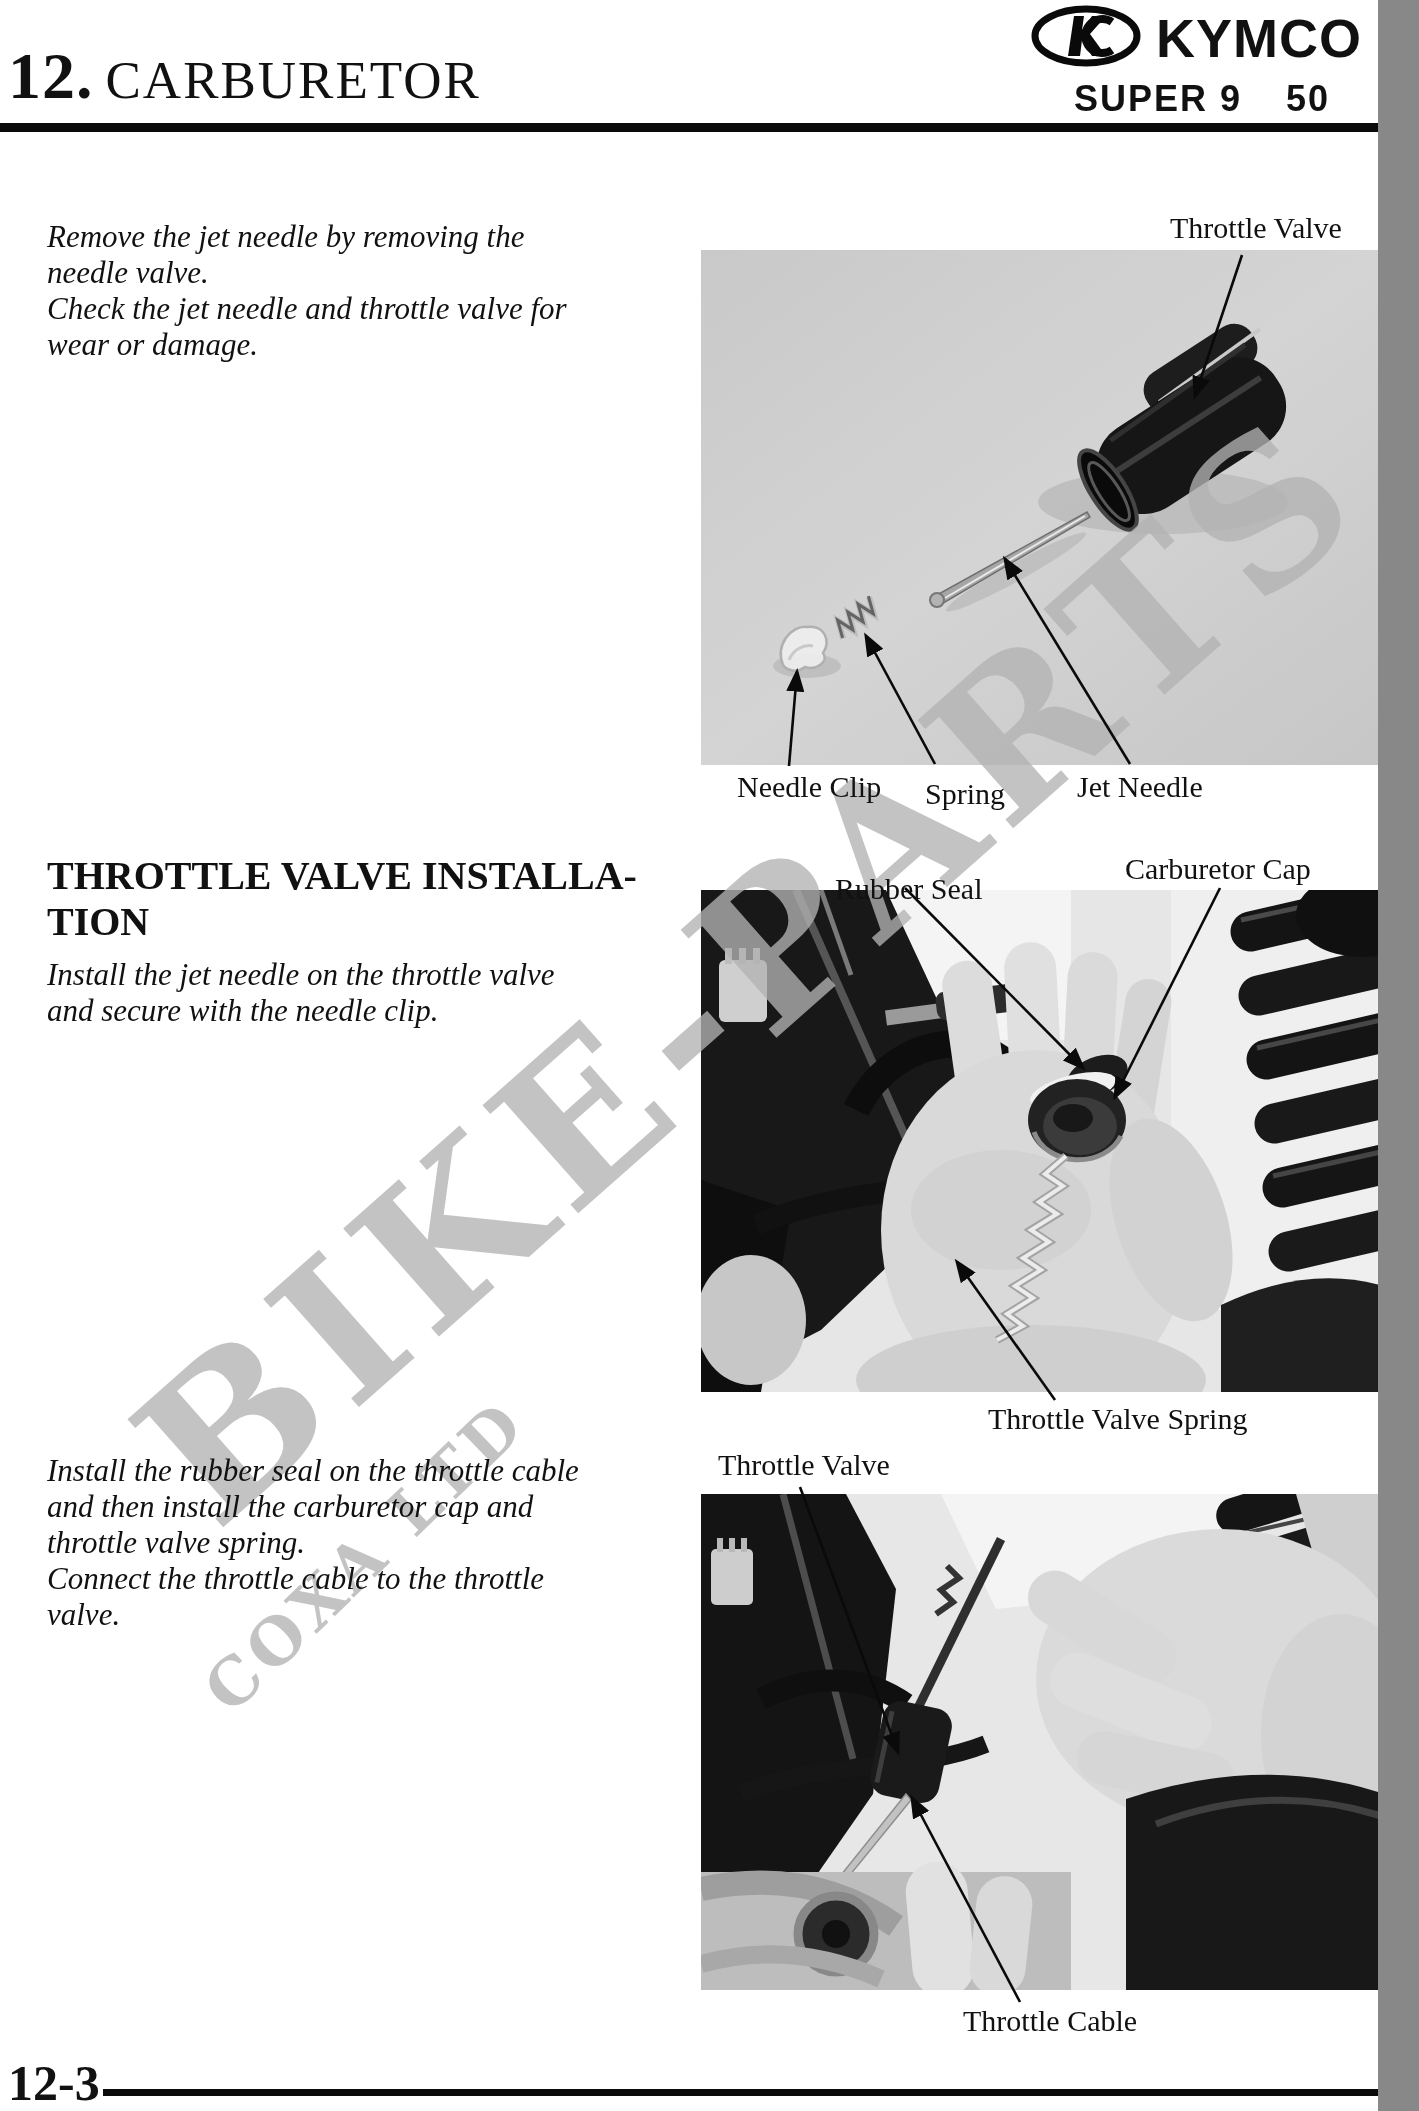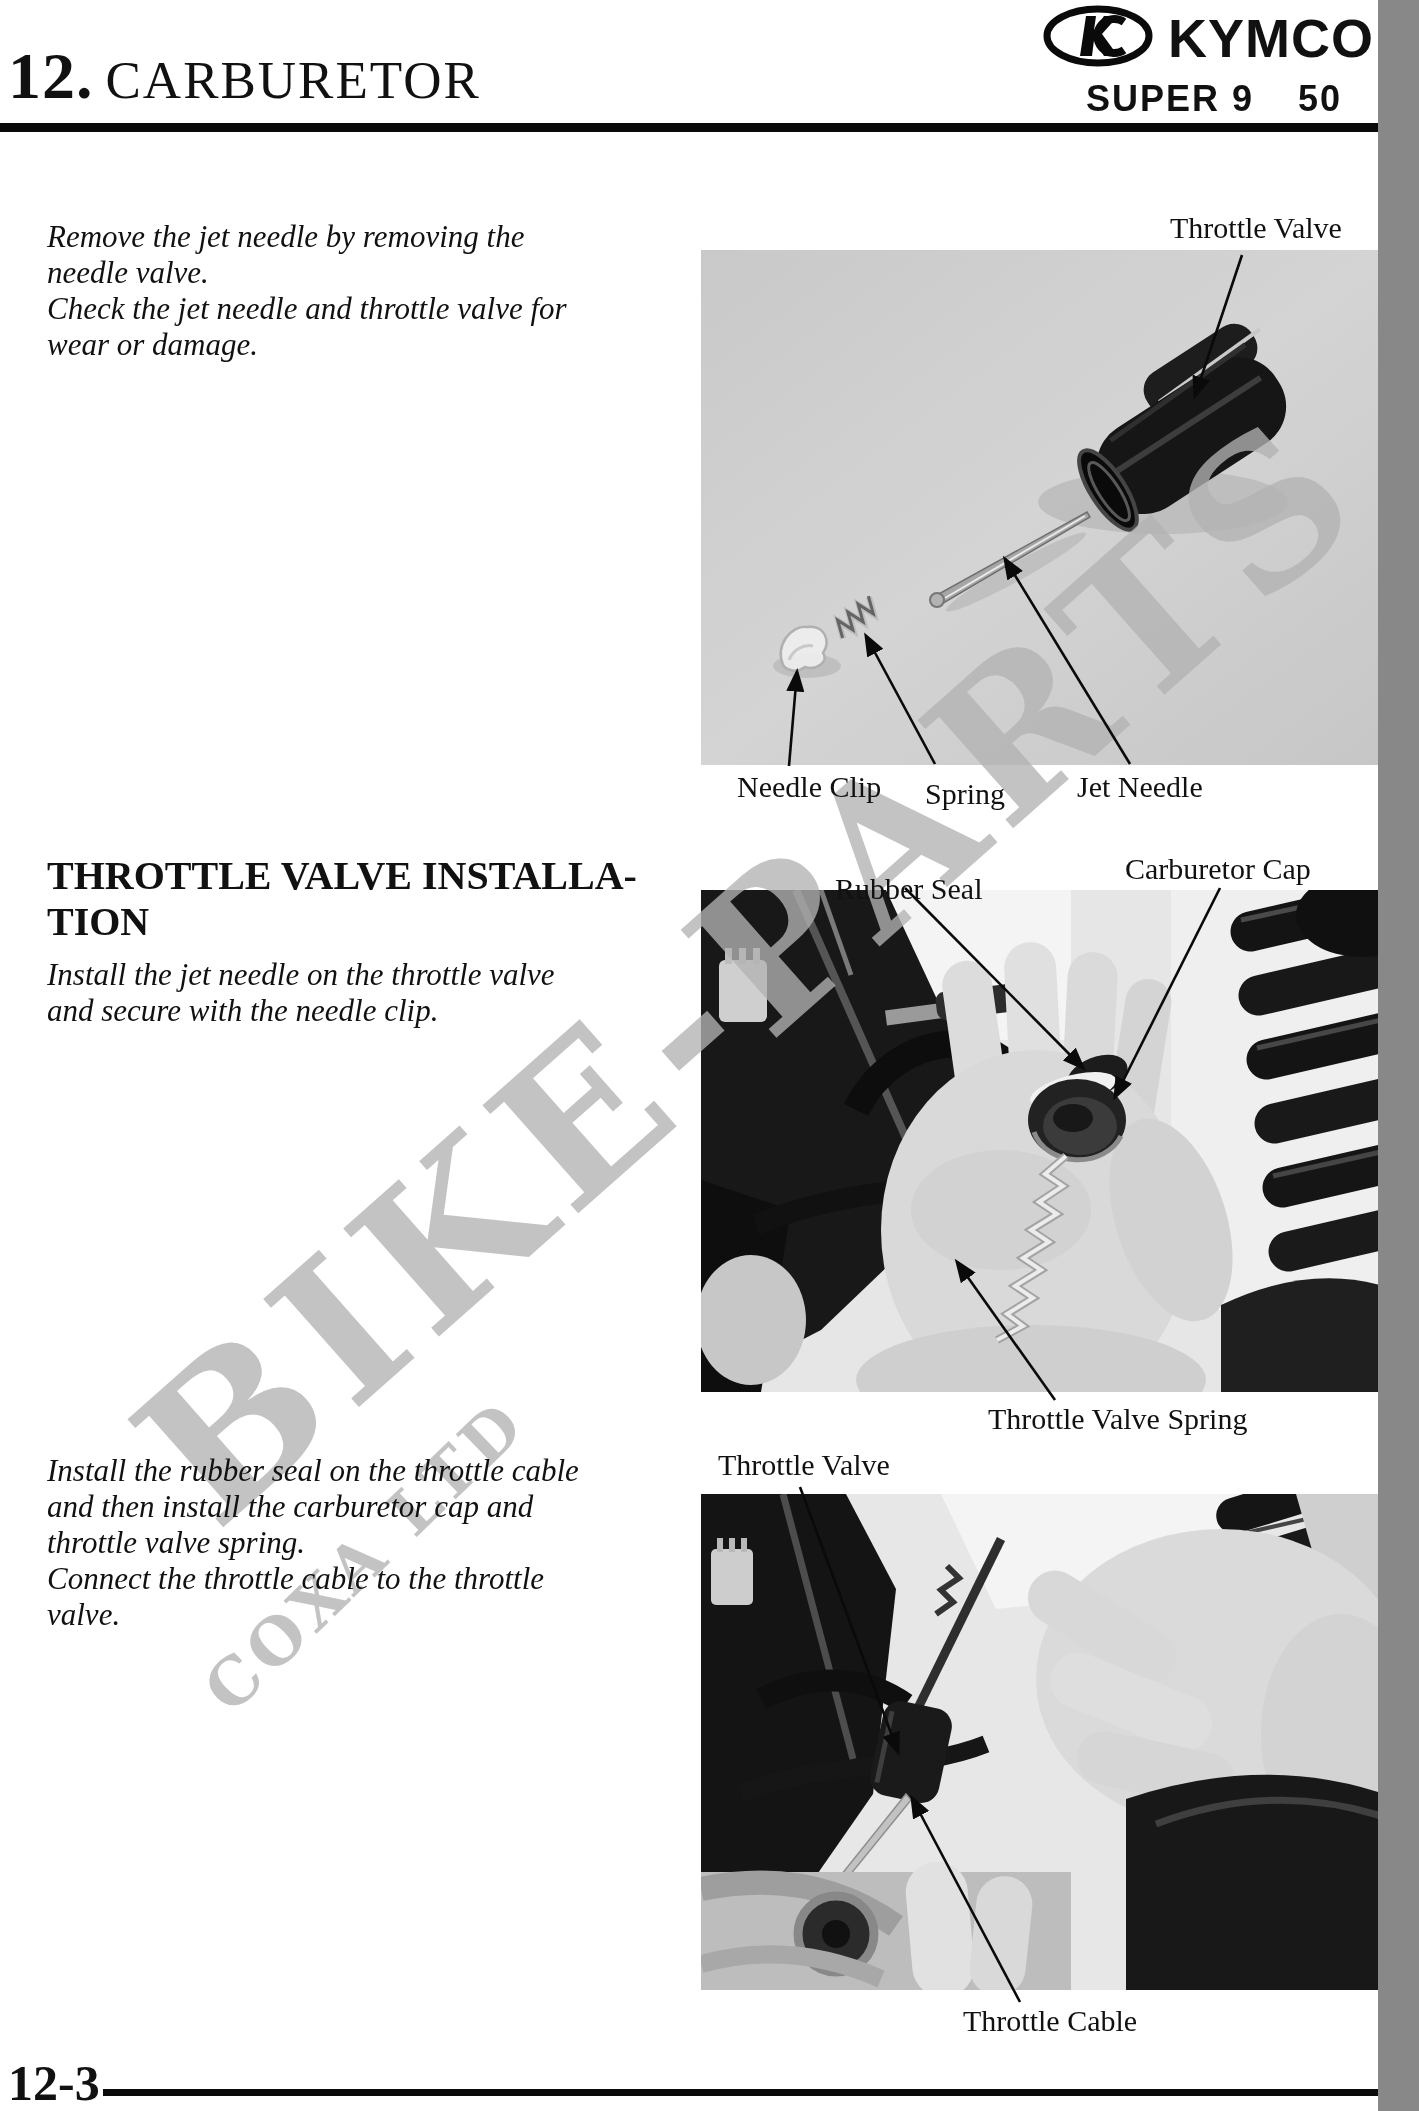--- a/index.html
+++ b/index.html
@@ -3,21 +3,21 @@
 <meta charset="utf-8">
 <style>
   html,body{margin:0;padding:0;background:#888;}
   #page{position:relative;width:1378px;height:2111px;background:#fff;overflow:hidden;
         font-family:"Liberation Serif", serif;color:#111;}
   .abs{position:absolute;}
   
   #chapter-line{left:8px;top:38px;display:flex;align-items:baseline;gap:12px;z-index:6;}
   #chapter-num{font-size:66px;font-weight:bold;letter-spacing:1px;}
   #chapter-title{font-size:53px;font-weight:normal;letter-spacing:2px;}
-  #brand-block{right:4px;top:4px;text-align:right;z-index:6;}
+  #brand-block{right:16px;top:4px;text-align:right;z-index:6;}
   #brand-row{display:flex;align-items:center;gap:14px;justify-content:flex-end;}
   #brand-name{font-family:"Liberation Sans",sans-serif;font-size:54px;font-weight:bold;letter-spacing:1px;}
   #model-row{display:flex;justify-content:flex-end;gap:44px;margin-top:6px;margin-right:32px;
              font-family:"Liberation Sans",sans-serif;font-size:36px;font-weight:bold;letter-spacing:2px;}
   #header-rule{left:0;top:123px;width:1405px;height:9px;background:#0a0a0a;z-index:6;}
   
   .para{font-size:31px;line-height:36px;z-index:7;font-style:italic;}
   #intro{left:47px;top:219px;}
   #section-heading{left:47px;top:853px;font-size:40px;font-weight:bold;line-height:46px;z-index:7;}
   #section-body{left:47px;top:957px;}

